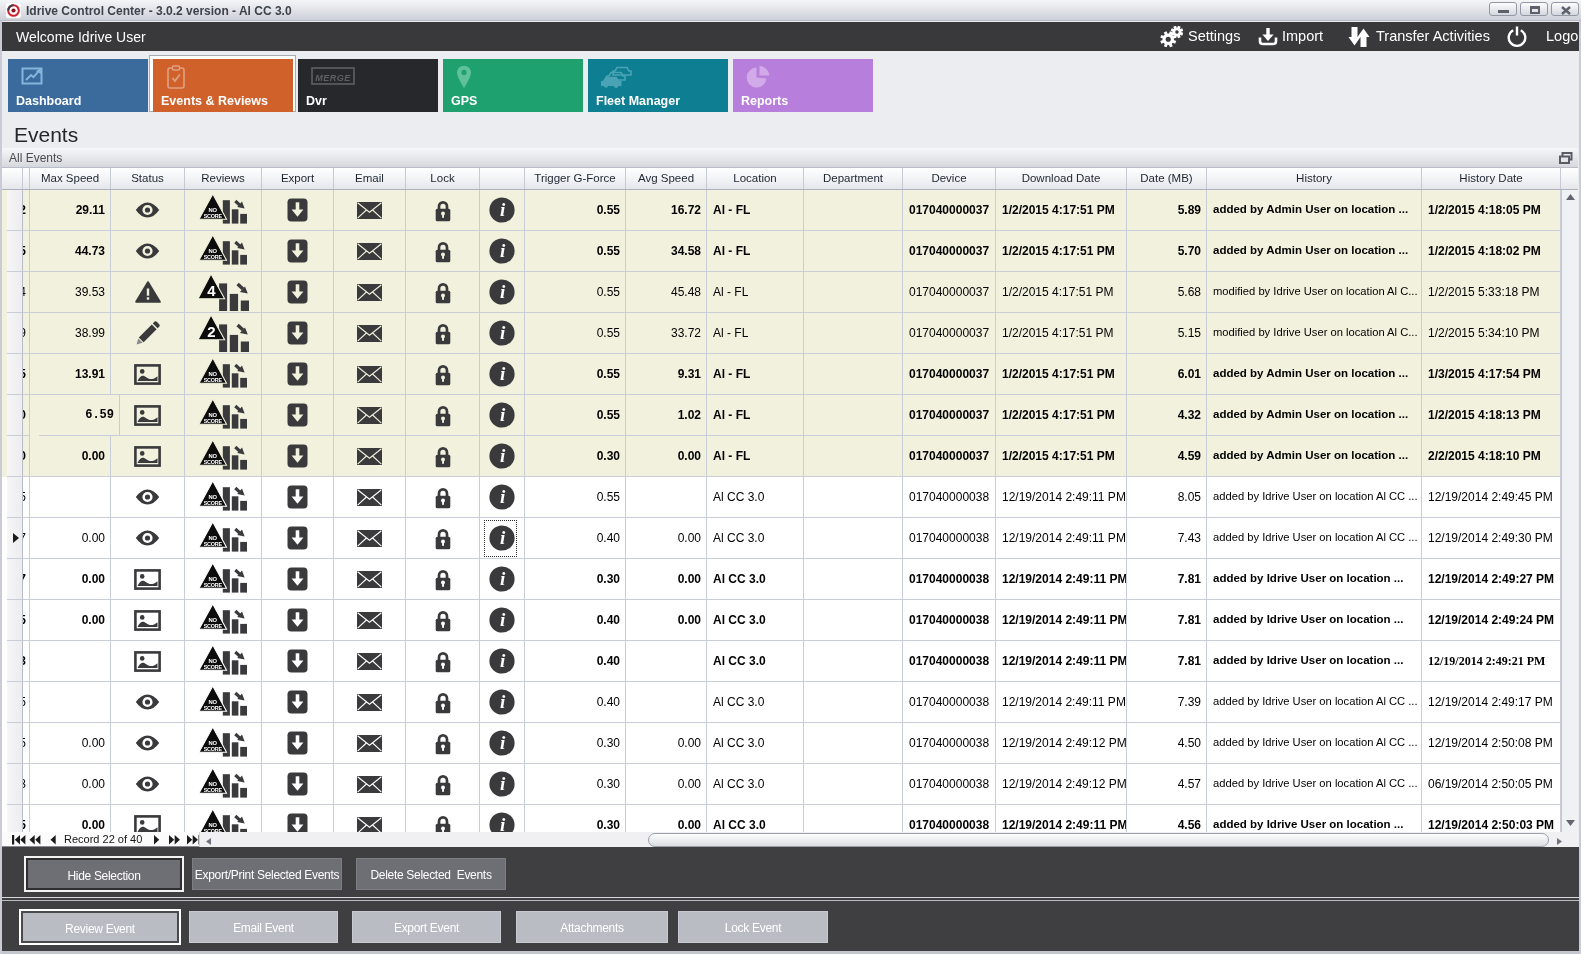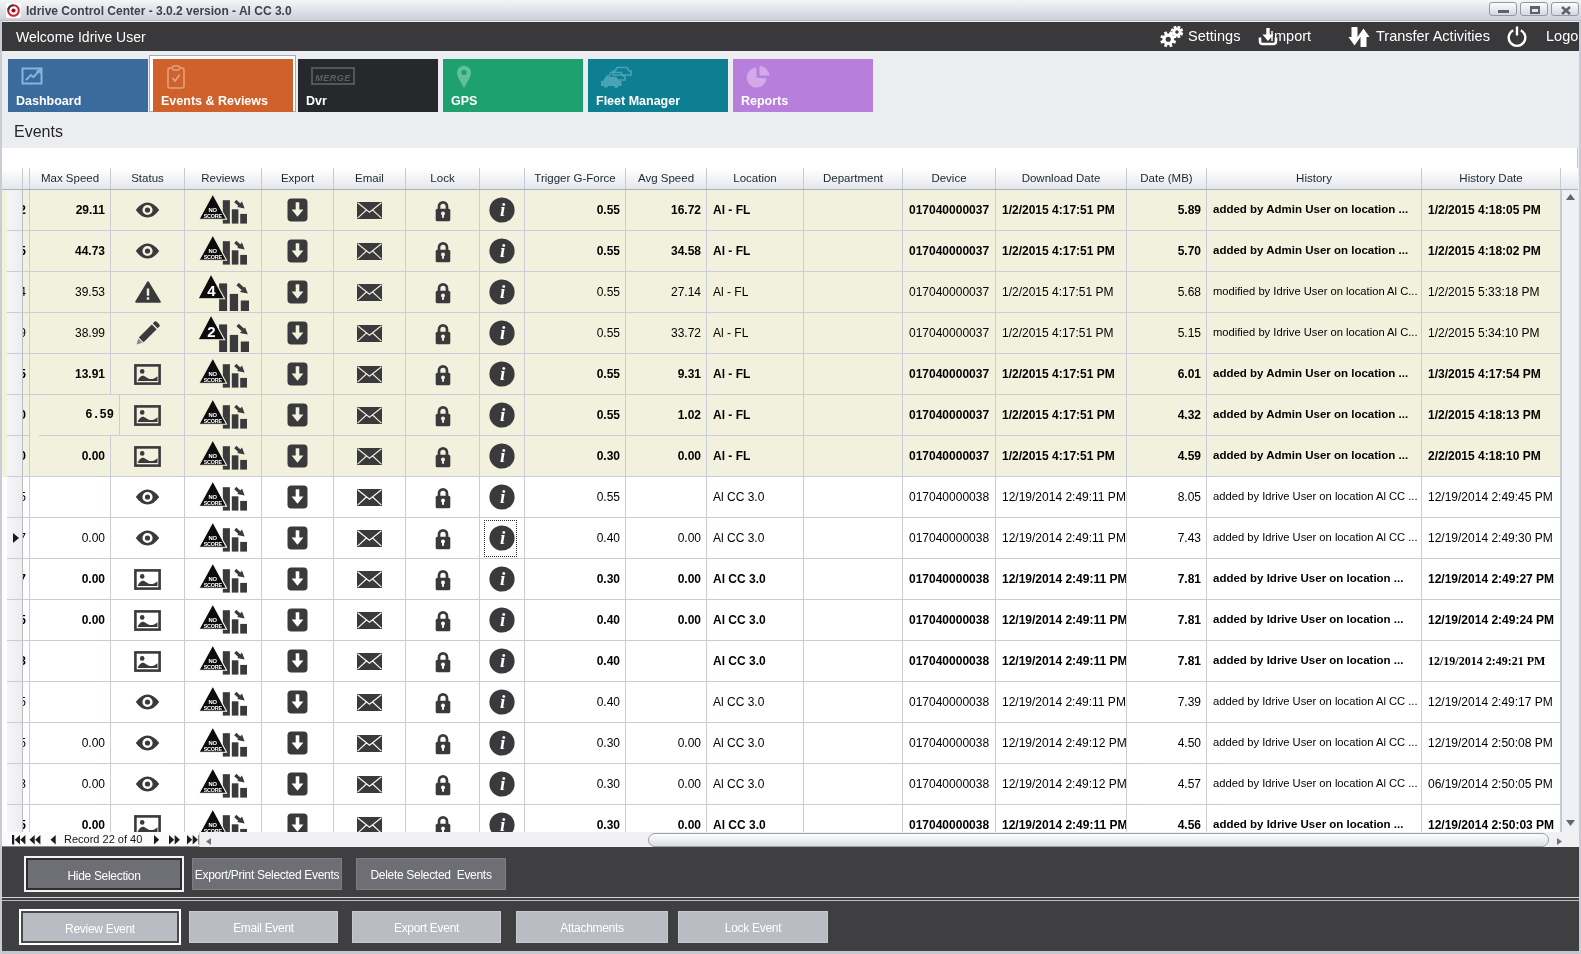--- a/index.html
+++ b/index.html
@@ -8,21 +8,21 @@
 #titletext { position:absolute; left:26px; top:4px; font-size:12px; font-weight:bold; color:#3d424b; }
 .winbtn { position:absolute; top:2px; width:28px; height:14px; border:1px solid #9298a4; border-radius:3px;
   background:linear-gradient(180deg,#fdfdfe 0%,#e8eaee 50%,#d4d7dd 100%); }
 #welcome { position:absolute; left:2px; top:22px; width:1577px; height:29px; background:#39393b; }
 #welcome .wtext { position:absolute; left:14px; top:7px; font-size:14px; color:#fff; }
 .navitem { position:absolute; top:0; height:29px; color:#fff; font-size:14.5px; white-space:nowrap; }
 .tile { position:absolute; top:59px; width:140px; height:53px; }
 .tile .lab { position:absolute; left:8px; top:35px; font-size:12.5px; font-weight:bold; color:#fff; white-space:nowrap; }
 .tile .tic { position:absolute; left:13px; top:6px; }
 #seltab { position:absolute; left:149px; top:55px; width:147px; height:57px; background:#fff; border:1px solid #a7abb4; }
-#eventslab { position:absolute; left:14px; top:123px; font-size:16px; color:#26262a; }
+#eventslab { position:absolute; left:14px; top:123px; font-size:21px; color:#26262a; }
 #grid { position:absolute; left:2px; top:148px; width:1576px; height:684px; background:#fff; border-right:1px solid #c2c6d0; }
 #allevents { position:absolute; left:0; top:0; width:1576px; height:20px;
   background:linear-gradient(180deg,#f6f7f9 0%,#e4e6ea 55%,#d6d8dd 100%); border-bottom:1px solid #b9bdc7;}
 #allevents span { position:absolute; left:7px; top:3px; font-size:12px; color:#4c4c50; }
 #ghead { position:absolute; left:0; top:20px; width:1576px; height:22px;
   background:linear-gradient(180deg,#ffffff 0%,#f0f1f4 60%,#e4e6eb 100%); border-bottom:1px solid #adb2bd; }
 .hc { position:absolute; top:0; height:21px; border-right:1px solid #c6cad4; text-align:center;
   font-size:11.5px; color:#1d2530; line-height:21px; overflow:hidden; }
 #rowswrap { position:absolute; left:0; top:42px; width:1559px; height:642px; overflow:hidden; }
 .row { position:absolute; left:0; width:1559px; height:41px; font-size:12px; color:#000; }
@@ -102,21 +102,21 @@
         <circle cx="19.5" cy="6.5" r="1.9" fill="#3a3a3c"></circle>
       </svg>
       <span style="position:absolute;left:29px;top:6px;">Settings</span>
     </div>
 <div class="navitem" style="left:1256px;">
       <span style="position:absolute;top:5px;"><svg width="20" height="20" viewBox="0 0 20 20">
           <rect x="8.3" y="1" width="3.4" height="7.5" fill="#fff"></rect>
           <polygon points="4.4,7.5 15.6,7.5 10,14" fill="#fff"></polygon>
           <path d="M2,10.5 L2,14.2 Q2,17 4.8,17 L15.2,17 Q18,17 18,14.2 L18,10.5" fill="none" stroke="#fff" stroke-width="2.6"></path>
         </svg></span>
-      <span style="position:absolute;left:12px;top:6px;">Import</span>
+      <span style="position:absolute;left:24px;top:6px;">Import</span>
     </div>
 <div class="navitem" style="left:1345px;">
       <span style="position:absolute;top:3px;"><svg width="24" height="24" viewBox="0 0 24 24">
           <path d="M4.5,2 L10.5,2 L10.5,12 L13.5,12 L7.5,20.5 L1.5,12 L4.5,12 Z" fill="#fff" transform="translate(0,0)"></path>
           <path d="M13.5,22 L19.5,22 L19.5,12 L22.5,12 L16.5,3.5 L10.5,12 L13.5,12 Z" fill="#fff"></path>
         </svg></span>
       <span style="position:absolute;left:29px;top:6px;">Transfer Activities</span>
     </div>
 <div class="navitem" style="left:1504px;">
       <span style="position:absolute;top:4px;"><svg width="22" height="22" viewBox="0 0 22 22">
@@ -170,20 +170,27 @@
 <div class="tile" style="left:733px;background:#b77edb;">
     <span class="tic"><svg width="25" height="24" viewBox="0 0 25 24">
         <path d="M10.5,2.5 A 10,10 0 1,0 20.6,13.6 L10.5,12.5 Z" fill="#d2aae9"></path>
         <path d="M13.5,1 A 10.5,10.5 0 0,1 23.5,10.5 L13.5,10.5 Z" fill="#d2aae9"></path>
       </svg></span>
     <span class="lab">Reports</span>
   </div>
 <div id="eventslab">Events</div>
 <div id="grid">
 <div class="abs" style="left:0;top:20px;width:5px;height:664px;background:#dcdfe4;border-right:1px solid #b8bcc6;"></div>
+<div id="allevents">
+      <span>All Events</span>
+      <svg class="abs" style="left:1557px;top:4px;" width="14" height="12" viewBox="0 0 14 12">
+        <rect x="3.5" y="1" width="9" height="6.5" fill="none" stroke="#5b5b66" stroke-width="2"></rect>
+        <rect x="1" y="4.5" width="9" height="6.5" fill="#e4e6ea" stroke="#5b5b66" stroke-width="2"></rect>
+      </svg>
+    </div>
 <div id="ghead">
       <div class="hc" style="left:5px;width:16px;"></div>
       <div class="hc" style="left:21px;width:7px;"></div>
       <div class="hc" style="left:28px;width:81px;">Max Speed</div>
       <div class="hc" style="left:109px;width:74px;">Status</div>
       <div class="hc" style="left:183px;width:77px;">Reviews</div>
       <div class="hc" style="left:260px;width:72px;">Export</div>
       <div class="hc" style="left:332px;width:72px;">Email</div>
       <div class="hc" style="left:404px;width:74px;">Lock</div>
       <div class="hc" style="left:478px;width:45px;"></div>
@@ -365,21 +372,21 @@
             <rect x="8.1" y="15.2" width="1.9" height="3.6" fill="#f1f1dd"></rect>
           </svg>
         </div>
         <div class="c ic" style="left:478px;width:45px;">
           <svg width="26" height="26" viewBox="0 0 26 26">
             <circle cx="13" cy="13" r="12.6" fill="#3a3a3c"></circle>
             <text x="13.6" y="19.4" font-family="Liberation Serif, serif" font-style="italic" font-weight="bold" font-size="19" fill="#fff" text-anchor="middle">i</text>
           </svg>
         </div>
         <div class="c r" style="left:523px;width:101px;">0.55</div>
-        <div class="c r" style="left:624px;width:81px;">27.14</div>
+        <div class="c r" style="left:624px;width:81px;">45.48</div>
         <div class="c l" style="left:705px;width:97px;">Al - FL</div>
         <div class="c l" style="left:802px;width:99px;"></div>
         <div class="c l" style="left:901px;width:93px;">017040000037</div>
         <div class="c l" style="left:994px;width:131px;">1/2/2015 4:17:51 PM</div>
         <div class="c r" style="left:1125px;width:80px;">5.68</div>
         <div class="c l hist" style="left:1205px;width:215px;">modified by Idrive User on location Al C...</div>
         <div class="c l" style="left:1420px;width:139px;">1/2/2015 5:33:18 PM</div>
       </div>
 <div class="row norm" style="top:123px;background:#f1f1dd;font-weight:normal;">
         <div class="c ind" style="left:5px;width:16px;"></div>

